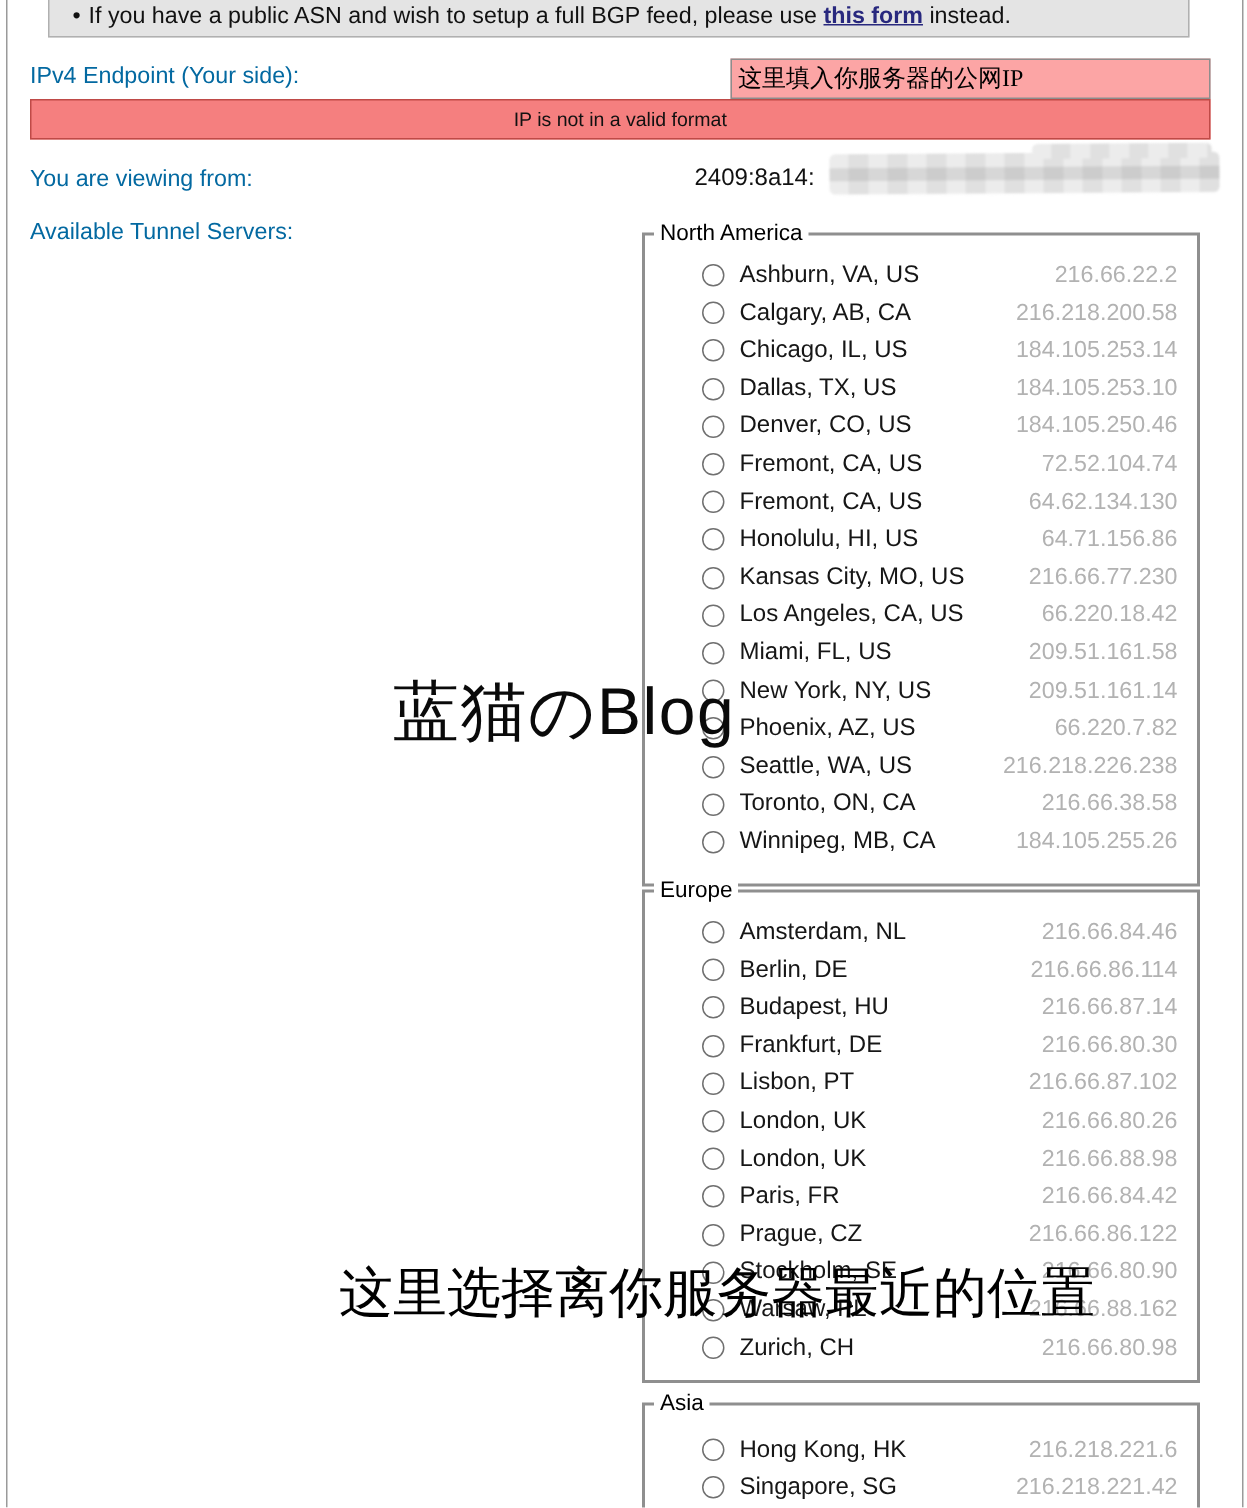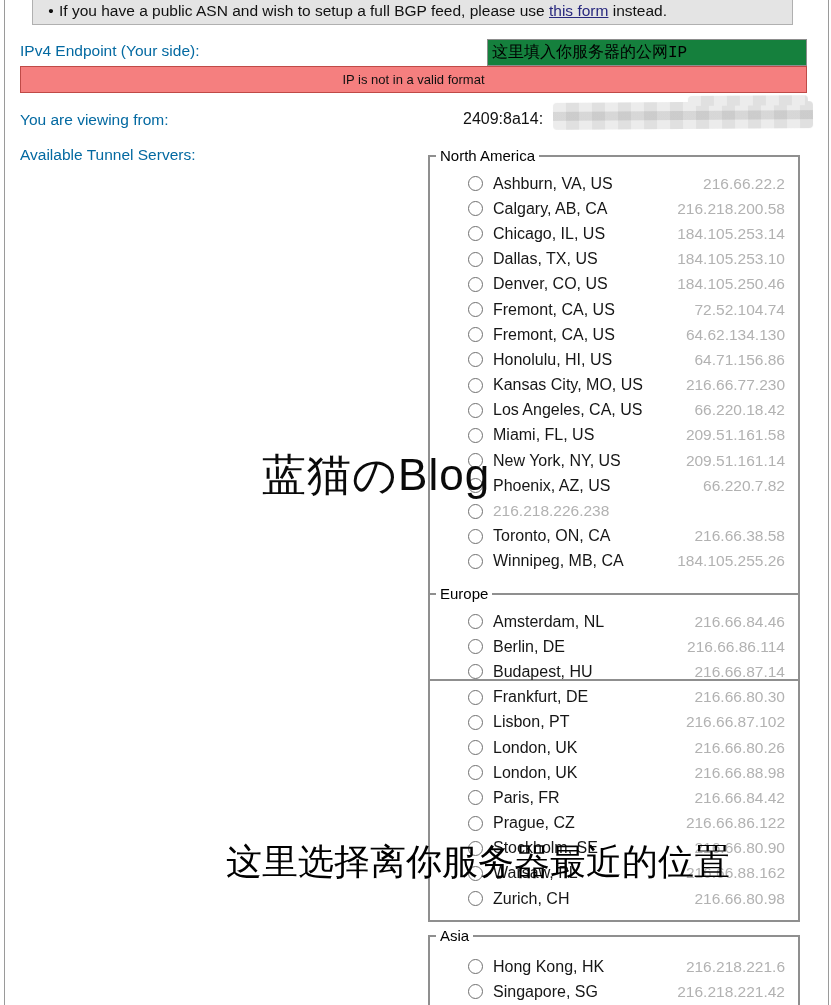--- a/index.html
+++ b/index.html
@@ -7,26 +7,26 @@
        font-family:"Liberation Sans","DejaVu Sans",sans-serif;color:#111;}
   .abs{position:absolute;}
   
   .page-frame{position:absolute;left:4px;top:0;width:823px;height:1005px;
               border-left:1px solid #9a9a9a;border-right:1px solid #9a9a9a;}
   
   .note-box{left:32px;top:-28px;width:761px;height:53px;background:#e4e4e4;
             border:1px solid #b0b0b0;box-sizing:border-box;}
   .note-line{position:absolute;left:10px;top:29px;font-size:15.5px;white-space:nowrap;}
   .note-line .bullet{display:inline-block;width:16px;text-align:center;}
-  .note-link{color:#28287e;font-weight:normal;text-decoration:underline;cursor:pointer;}
+  .note-link{color:#28287e;font-weight:bold;text-decoration:underline;cursor:pointer;}
   
   .field-label{font-size:15.5px;color:#0369a1;}
   .ip-input{left:487px;top:39px;width:320px;height:27px;box-sizing:border-box;
-            border:1px solid #8d8d8d;background:#15803d;font-size:16px;padding:1px 4px;
-            font-family:Liberation Mono, monospace;color:#000;}
+            border:1px solid #8d8d8d;background:#fca5a5;font-size:16px;padding:1px 4px;
+            font-family:Liberation Serif, serif;color:#000;}
   .error-banner{left:20px;top:66px;width:787px;height:27px;box-sizing:border-box;
                 background:#f57f7f;border:1px solid #bf4a47;
                 text-align:center;font-size:13px;line-height:25px;color:#111;}
   .mosaic{left:553px;top:102px;width:260px;height:27px;border-radius:4px;
           background:
             repeating-linear-gradient(90deg,#ececec 0 13px,#e0e0e0 13px 26px),
             repeating-linear-gradient(0deg,rgba(255,255,255,.5) 0 9px,rgba(210,210,210,.5) 9px 18px);
           background-blend-mode:multiply;filter:blur(.6px);transform:rotate(-.4deg);}
   .mosaic::after{content:"";position:absolute;left:52%;top:-6px;width:46%;height:10px;
           background:inherit;border-radius:4px;}
@@ -61,21 +61,21 @@
 <input class="abs ip-input" type="text" value="这里填入你服务器的公网IP" style="">
 
 <div class="abs error-banner">IP is not in a valid format</div>
 
 <div class="abs field-label" style="left:20px;top:111px;">You are viewing from:</div>
 <div class="abs" style="left:463px;top:110px;font-size:16px;">2409:8a14:</div>
 <div class="abs mosaic"></div>
 
 <div class="abs field-label" style="left:20px;top:146px;">Available Tunnel Servers:</div>
 
-<div class="abs group-box" style="left:428px;top:155px;width:372px;height:526px;">
+<div class="abs group-box" style="left:428px;top:155px;width:372px;height:436px;">
   <span class="group-legend">North America</span>
   <div class="rows" style="top:14px;">
       <div class="srow">
         <span class="radio"></span>
         <span class="city">Ashburn, VA, US</span>
         <span class="ip">216.66.22.2</span>
       </div>
       <div class="srow">
         <span class="radio"></span>
         <span class="city">Calgary, AB, CA</span>
@@ -131,20 +131,21 @@
         <span class="city">New York, NY, US</span>
         <span class="ip">209.51.161.14</span>
       </div>
       <div class="srow">
         <span class="radio"></span>
         <span class="city">Phoenix, AZ, US</span>
         <span class="ip">66.220.7.82</span>
       </div>
       <div class="srow">
         <span class="radio"></span>
+        <span class="city">Seattle, WA, US</span>
         <span class="ip">216.218.226.238</span>
       </div>
       <div class="srow">
         <span class="radio"></span>
         <span class="city">Toronto, ON, CA</span>
         <span class="ip">216.66.38.58</span>
       </div>
       <div class="srow">
         <span class="radio"></span>
         <span class="city">Winnipeg, MB, CA</span>

